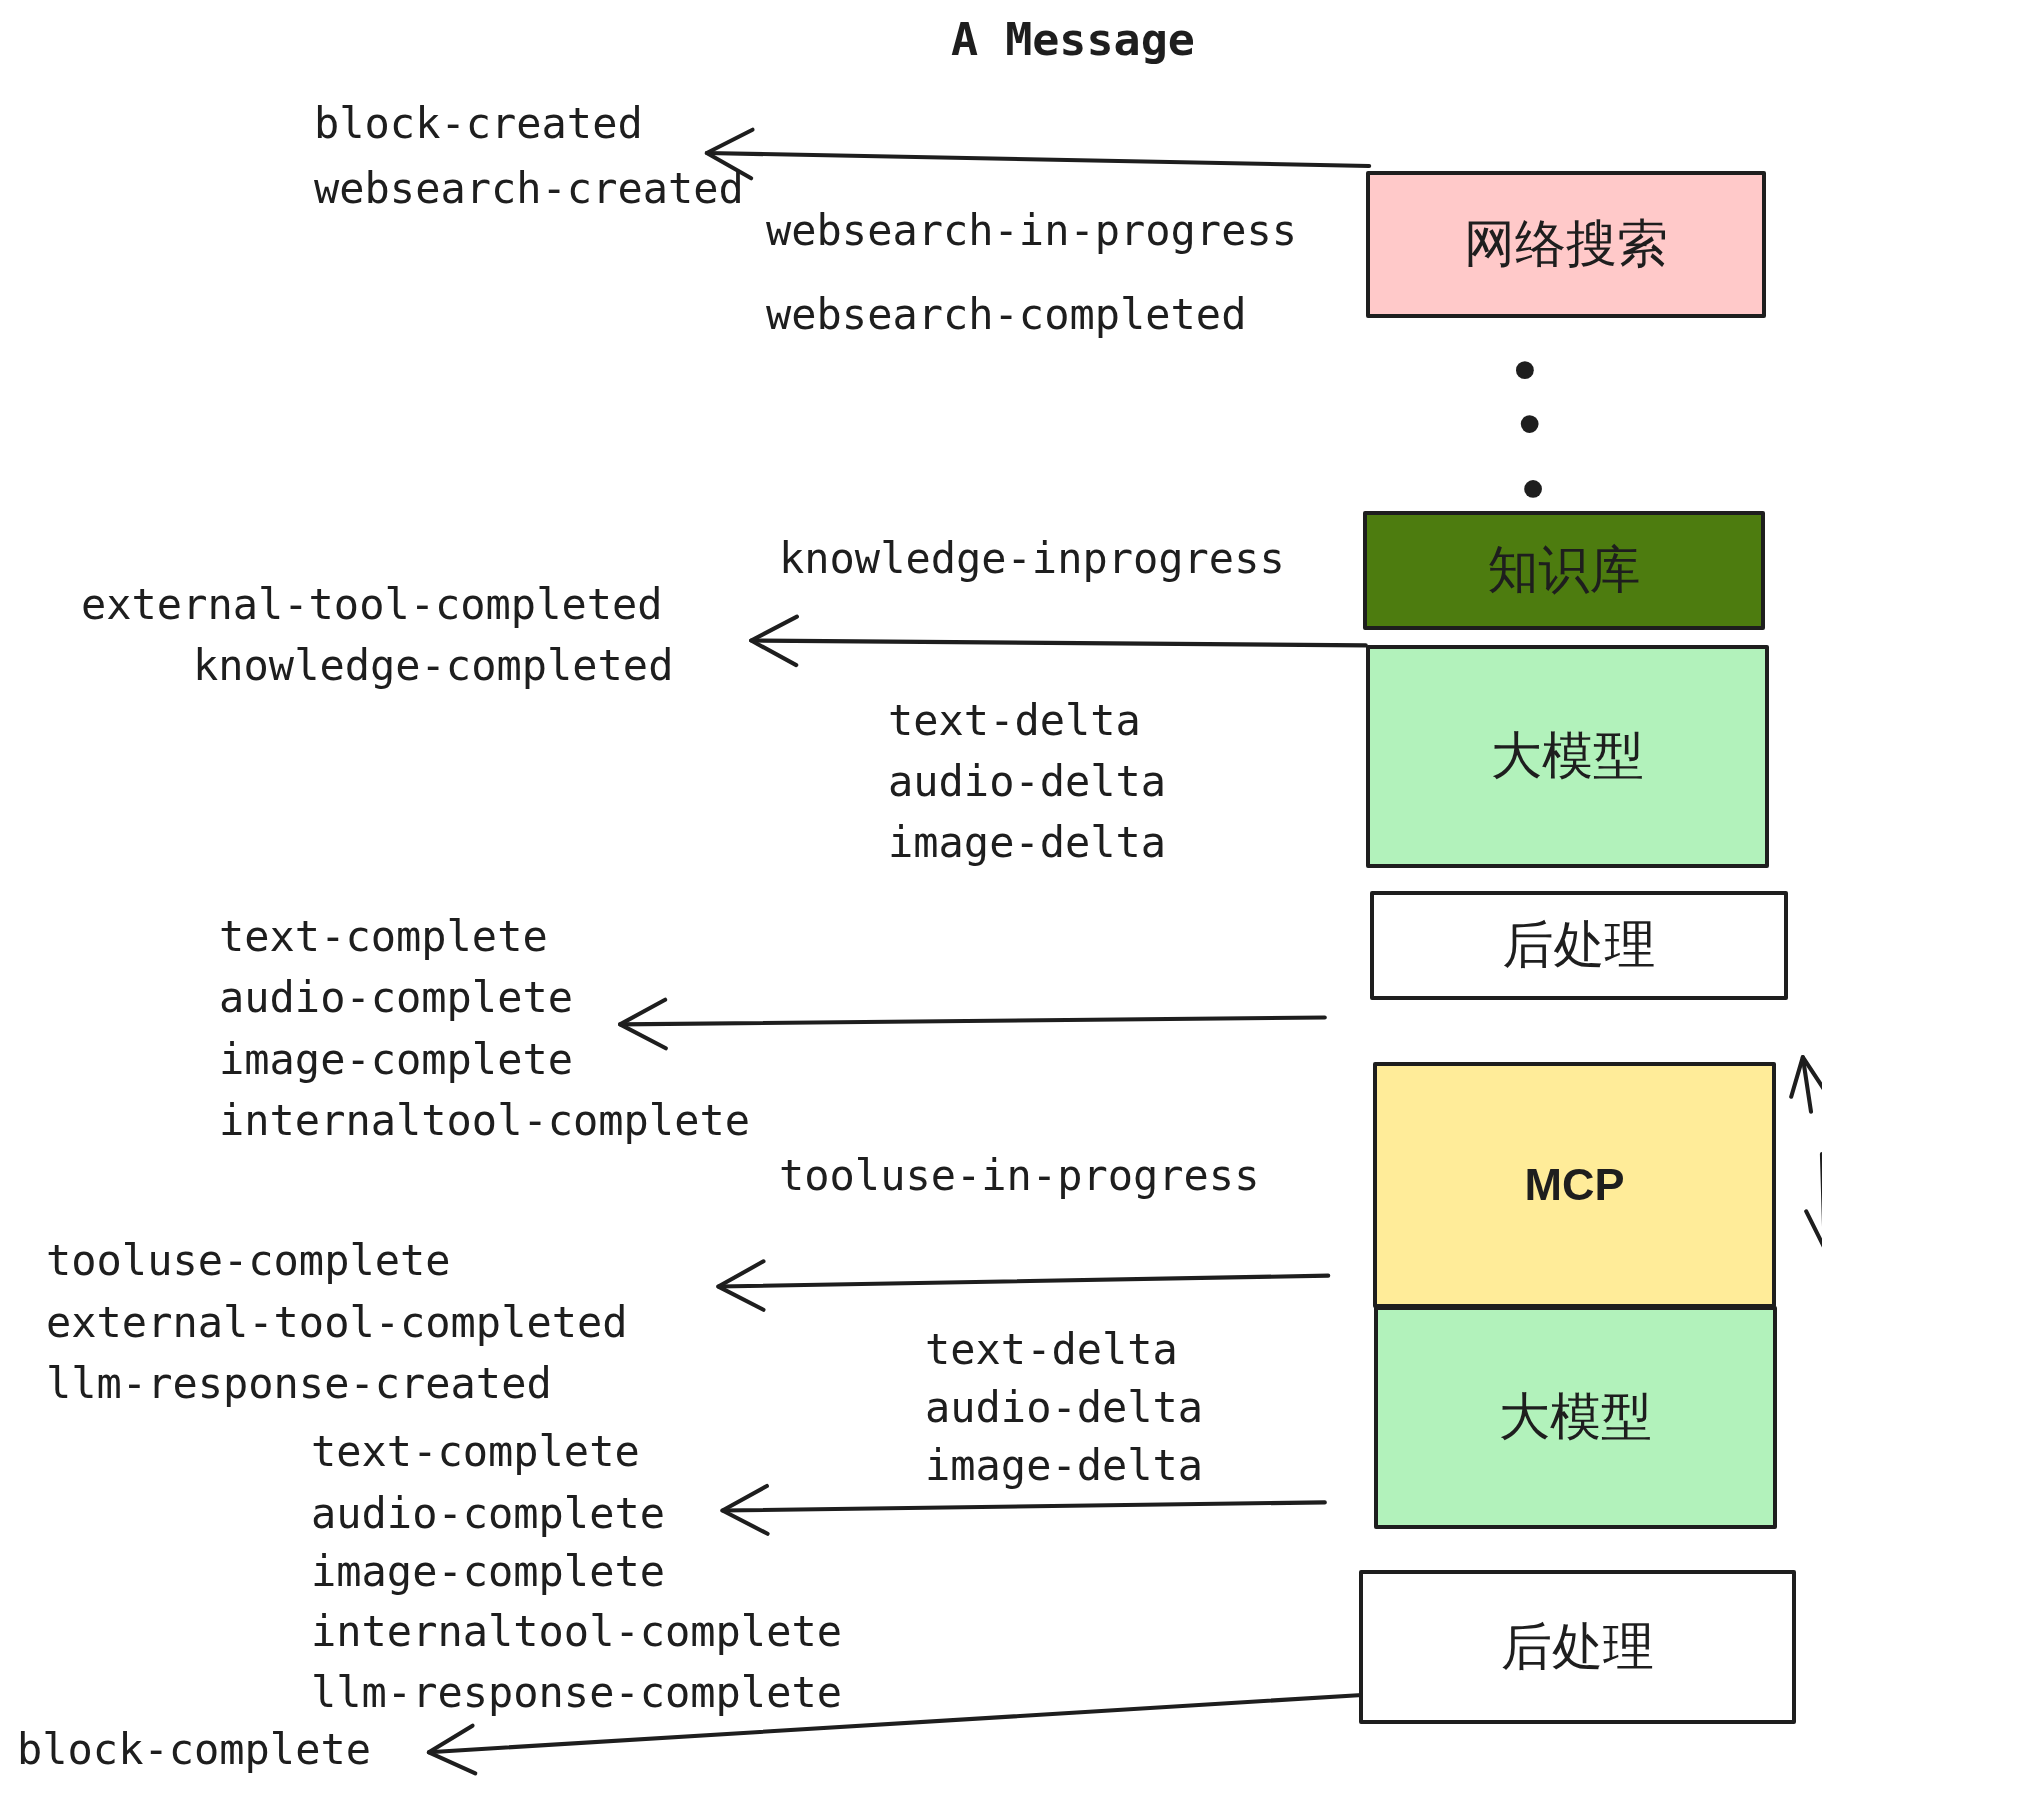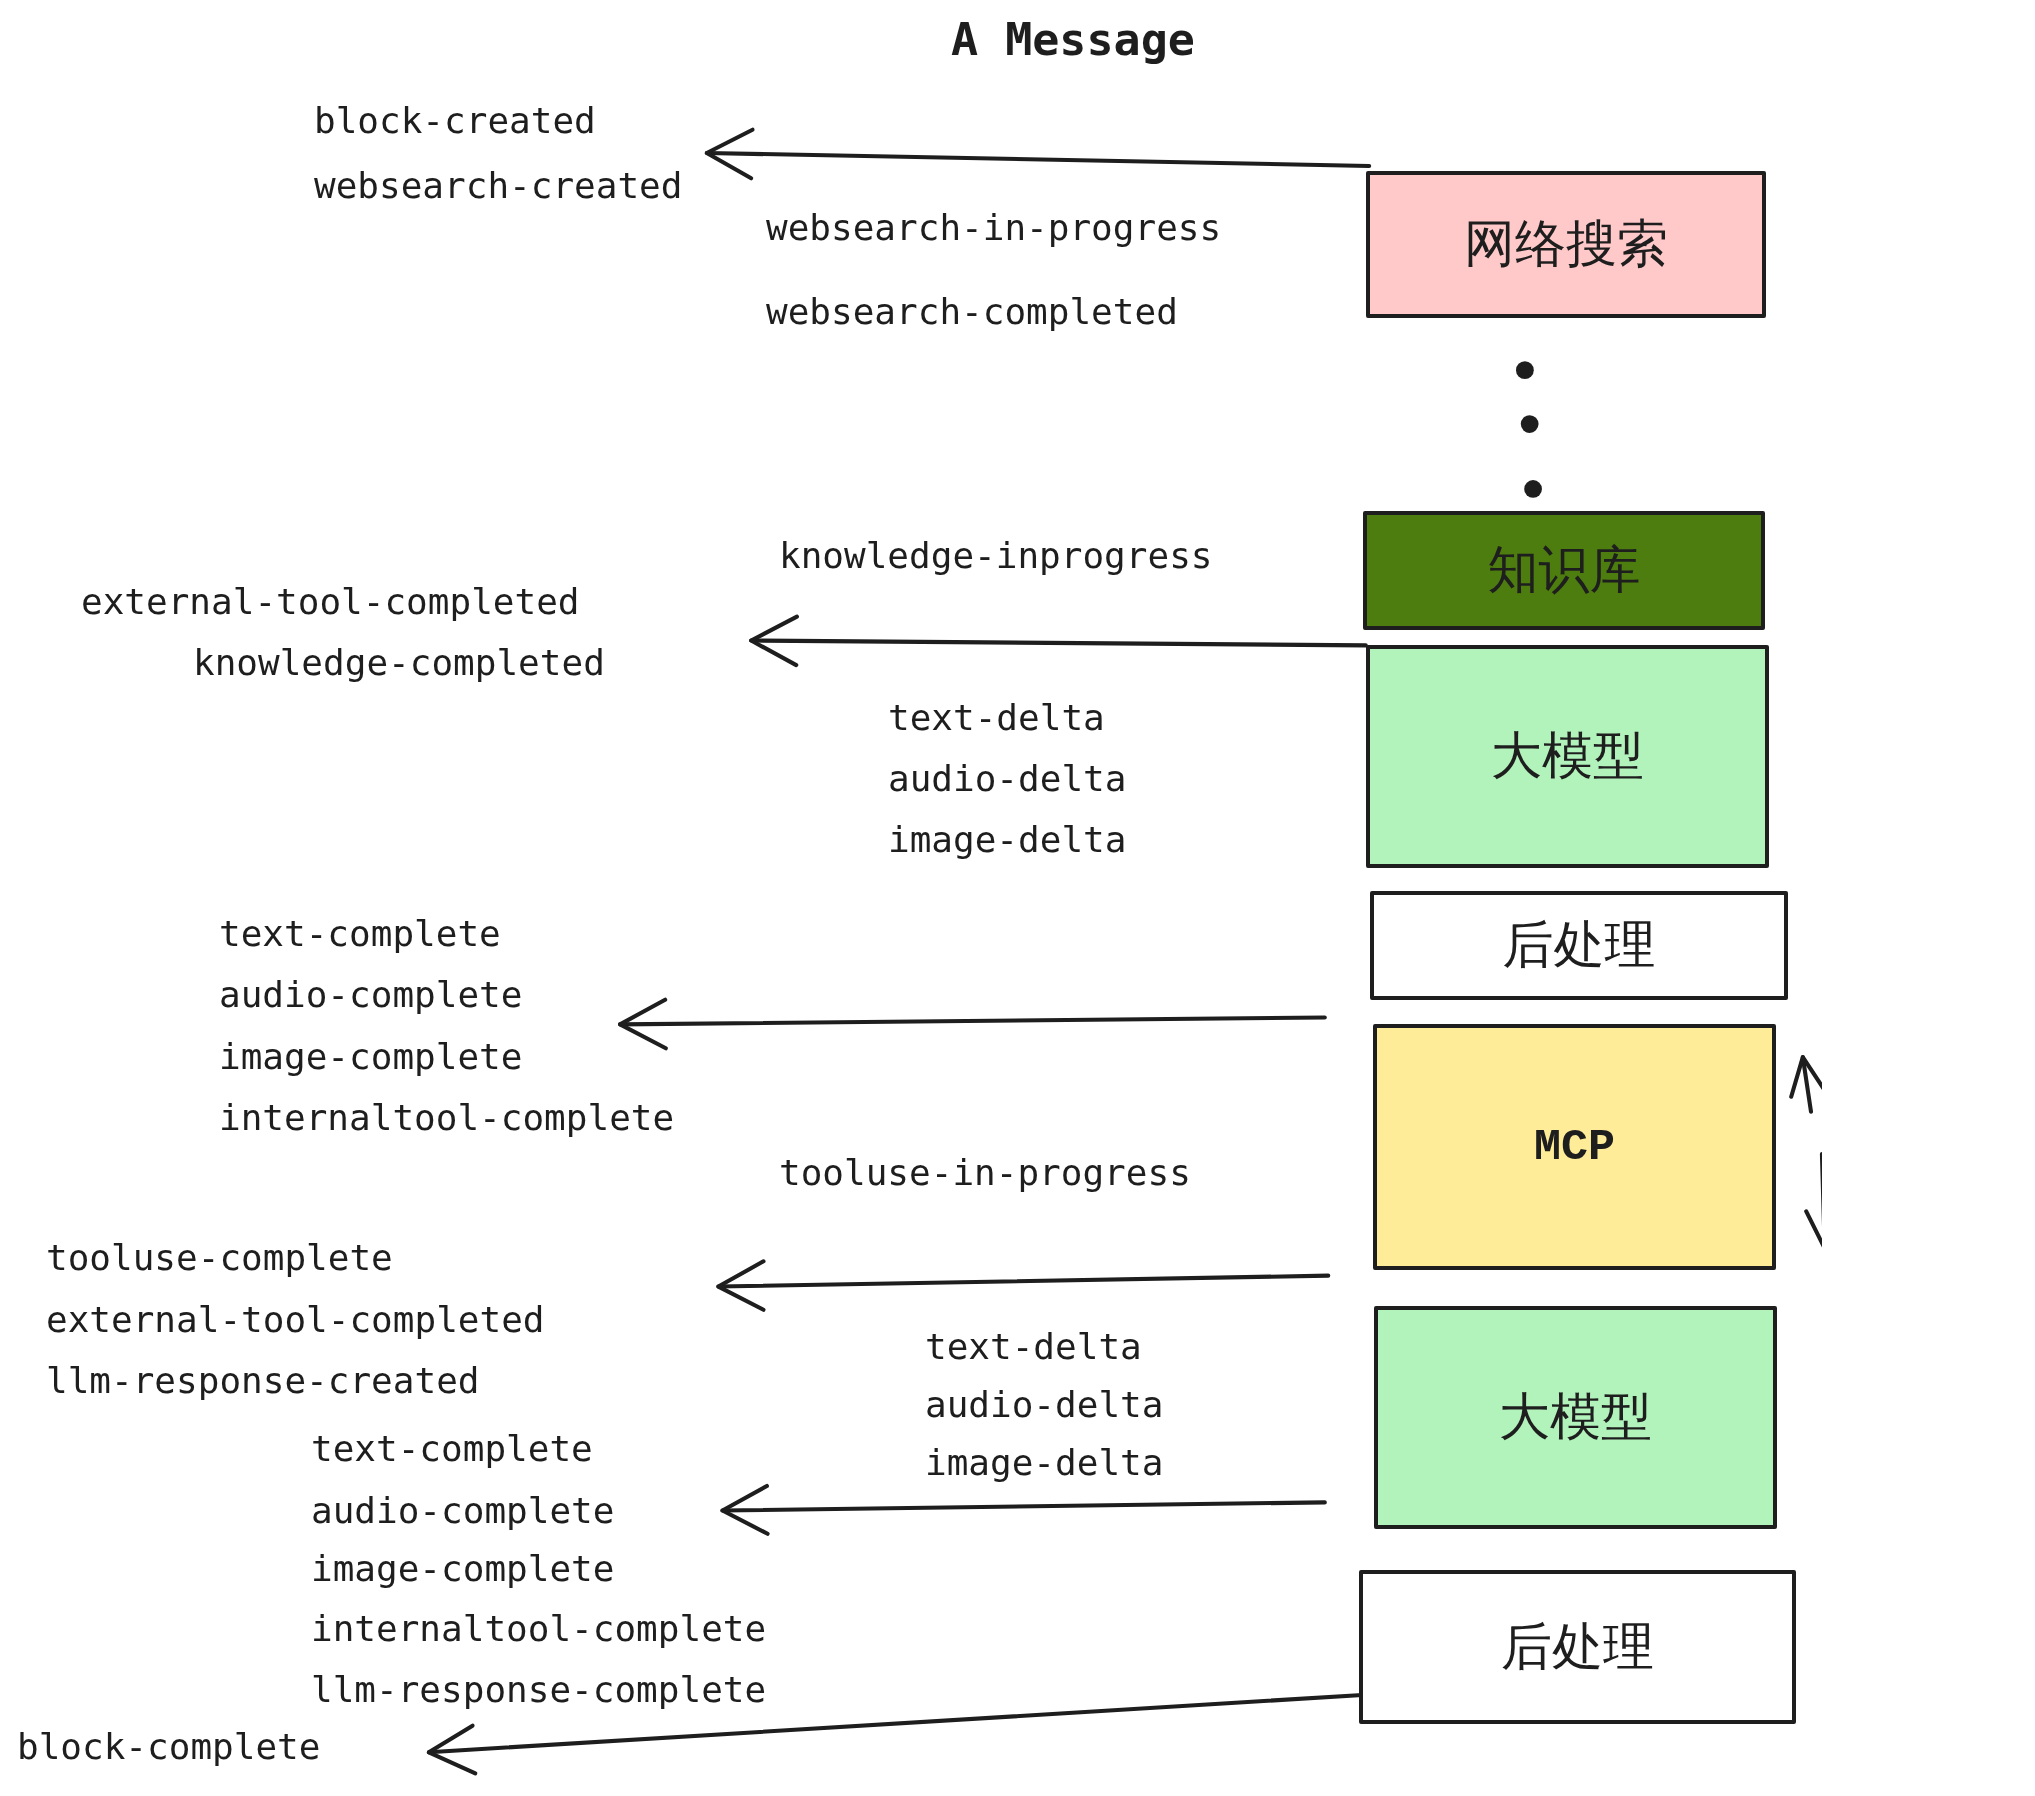--- a/index.html
+++ b/index.html
@@ -1,25 +1,25 @@
 <!DOCTYPE html>
 <html style="font-size:11px"><head>
 <meta charset="utf-8">
 <style>
   html,body{margin:0;padding:0;background:#ffffff;}
   .canvas{position:relative;width:1822px;height:1796px;background:#ffffff;overflow:hidden;
           font-family:"DejaVu Sans Mono","Liberation Mono",monospace;color:#1e1e1e;}
   .arrows{position:absolute;left:0;top:0;width:2035px;height:1796px;}
   .label{position:absolute;font-family:"DejaVu Sans Mono","Liberation Mono",monospace;
-         font-size:36px;line-height:1.1;color:#1e1e1e;white-space:nowrap;}
+         font-size:42px;line-height:1.1;color:#1e1e1e;white-space:nowrap;}
   .title{font-size:45px;font-weight:bold;}
   .box{position:absolute;box-sizing:border-box;border:4.8px solid #1e1e1e;border-radius:2px;
        display:flex;align-items:center;justify-content:center;
        font-family:"Liberation Sans",sans-serif;font-size:51px;color:#1e1e1e;}
-  .box.mono{font-family:Liberation Mono, monospace;font-size:45px;font-weight:bold;}
+  .box.mono{font-family:Liberation Sans, sans-serif;font-size:45px;font-weight:bold;margin-top:38px;}
   .side-label{position:absolute;font-family:Liberation Sans, sans-serif;
               font-size:44px;color:#1e1e1e;white-space:nowrap;}
 </style>
 </head>
 <body>
 
 <div class="canvas">
 
   <svg class="arrows" viewBox="0 0 2980 2630" xmlns="http://www.w3.org/2000/svg" fill="none" stroke="#1e1e1e" stroke-width="6" stroke-linecap="round" stroke-linejoin="round">
 

